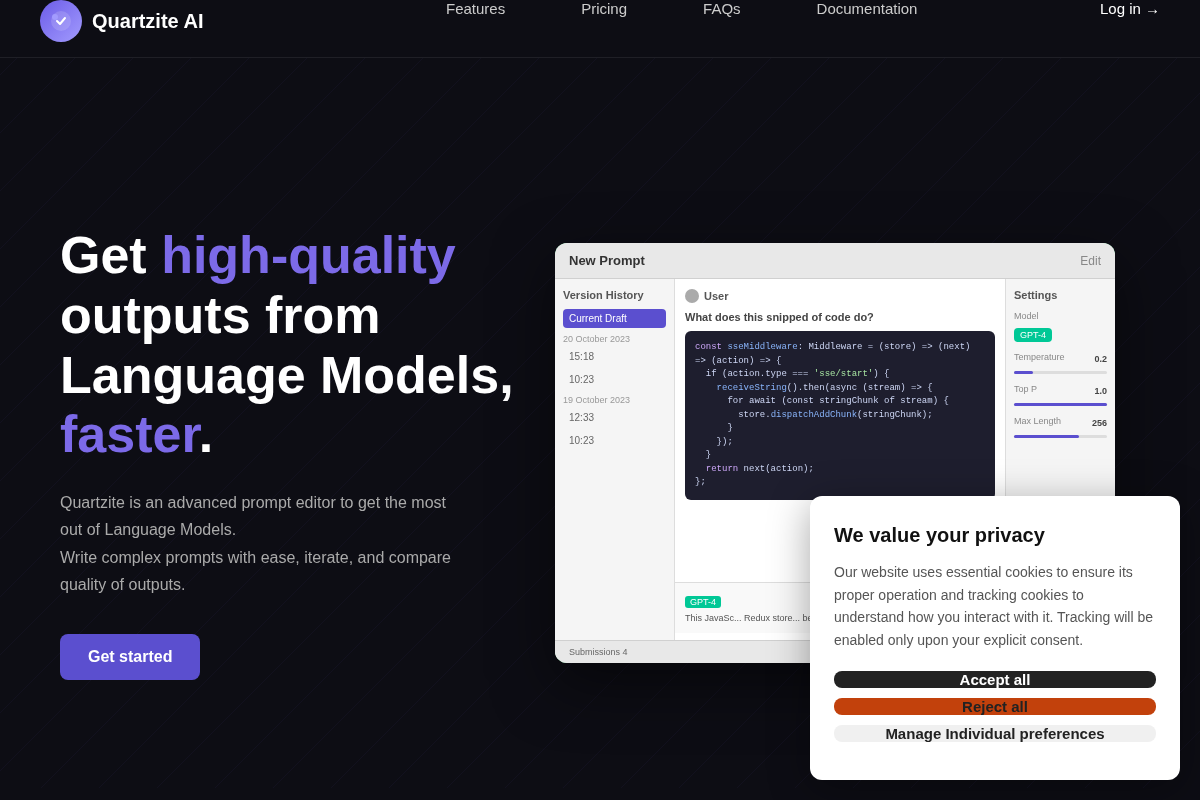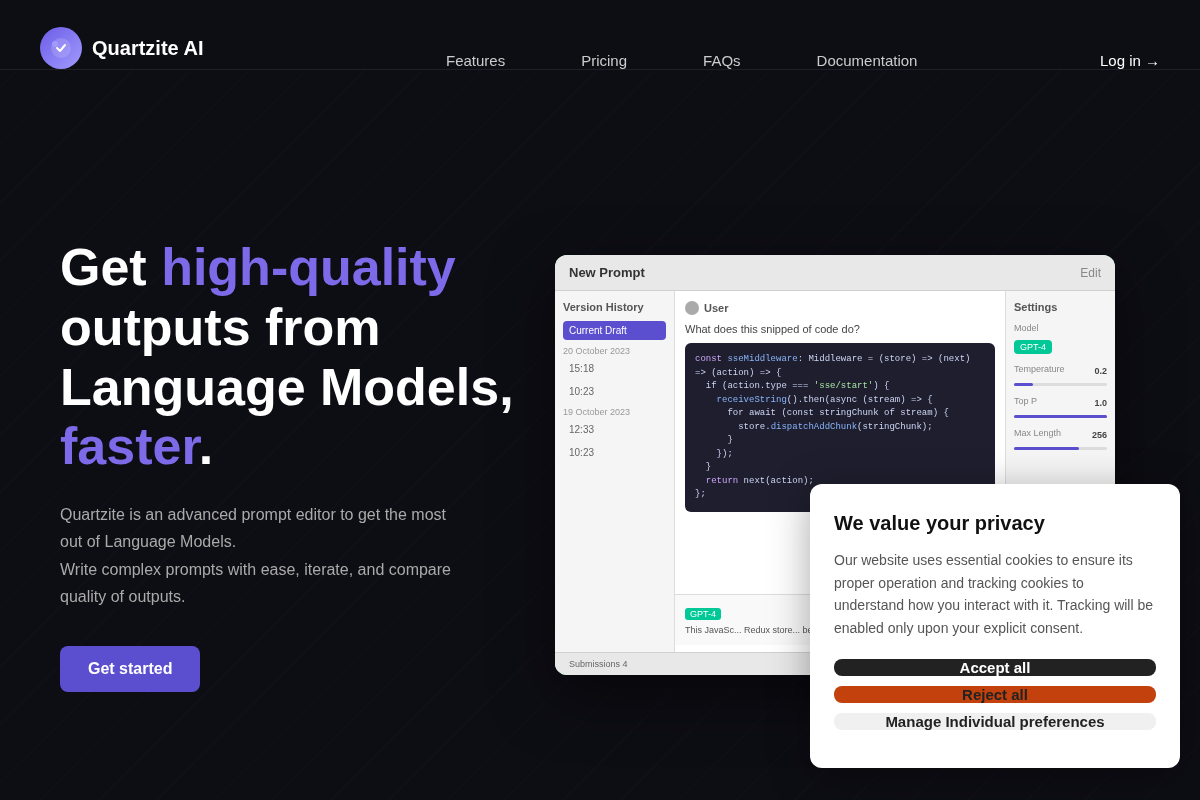--- a/index.html
+++ b/index.html
@@ -8,22 +8,22 @@
       height: 800px;
       overflow: hidden;
       font-family: -apple-system, BlinkMacSystemFont, 'Segoe UI', sans-serif;
       background: #0d0d14;
       color: #fff;
     }
 
     
     nav {
       display: flex;
-      align-items: flex-end;
-      height: 70px;
+      align-items: flex-start;
+      height: 58px;
       padding: 0 40px;
       background: #0d0d14;
       border-bottom: 1px solid rgba(255,255,255,0.08);
       position: relative;
       z-index: 10;
     }
     .nav-logo {
       display: flex;
       align-items: center;
       gap: 10px;
@@ -213,20 +213,21 @@
       width: 14px;
       height: 14px;
       border-radius: 50%;
       background: #aaa;
       display: inline-block;
     }
     .code-question {
       font-size: 11px;
       color: #444;
       margin-bottom: 8px;
+      font-weight: bold;
     }
     .code-block {
       background: #1e1e2e;
       border-radius: 6px;
       padding: 10px;
       font-family: 'Courier New', monospace;
       font-size: 9px;
       color: #cdd6f4;
       line-height: 1.5;
     }
@@ -304,21 +305,21 @@
       display: flex;
       justify-content: space-between;
       font-size: 9px;
       color: #666;
       border-top: 1px solid #d0d0d0;
     }
 
     
     .cookie-overlay {
       position: fixed;
-      bottom: 32px;
+      bottom: 20px;
       right: 20px;
       width: 370px;
       background: #fff;
       border-radius: 12px;
       box-shadow: 0 8px 40px rgba(0,0,0,0.35);
       padding: 28px 24px;
       z-index: 100;
     }
     .cookie-title {
       font-size: 20px;

